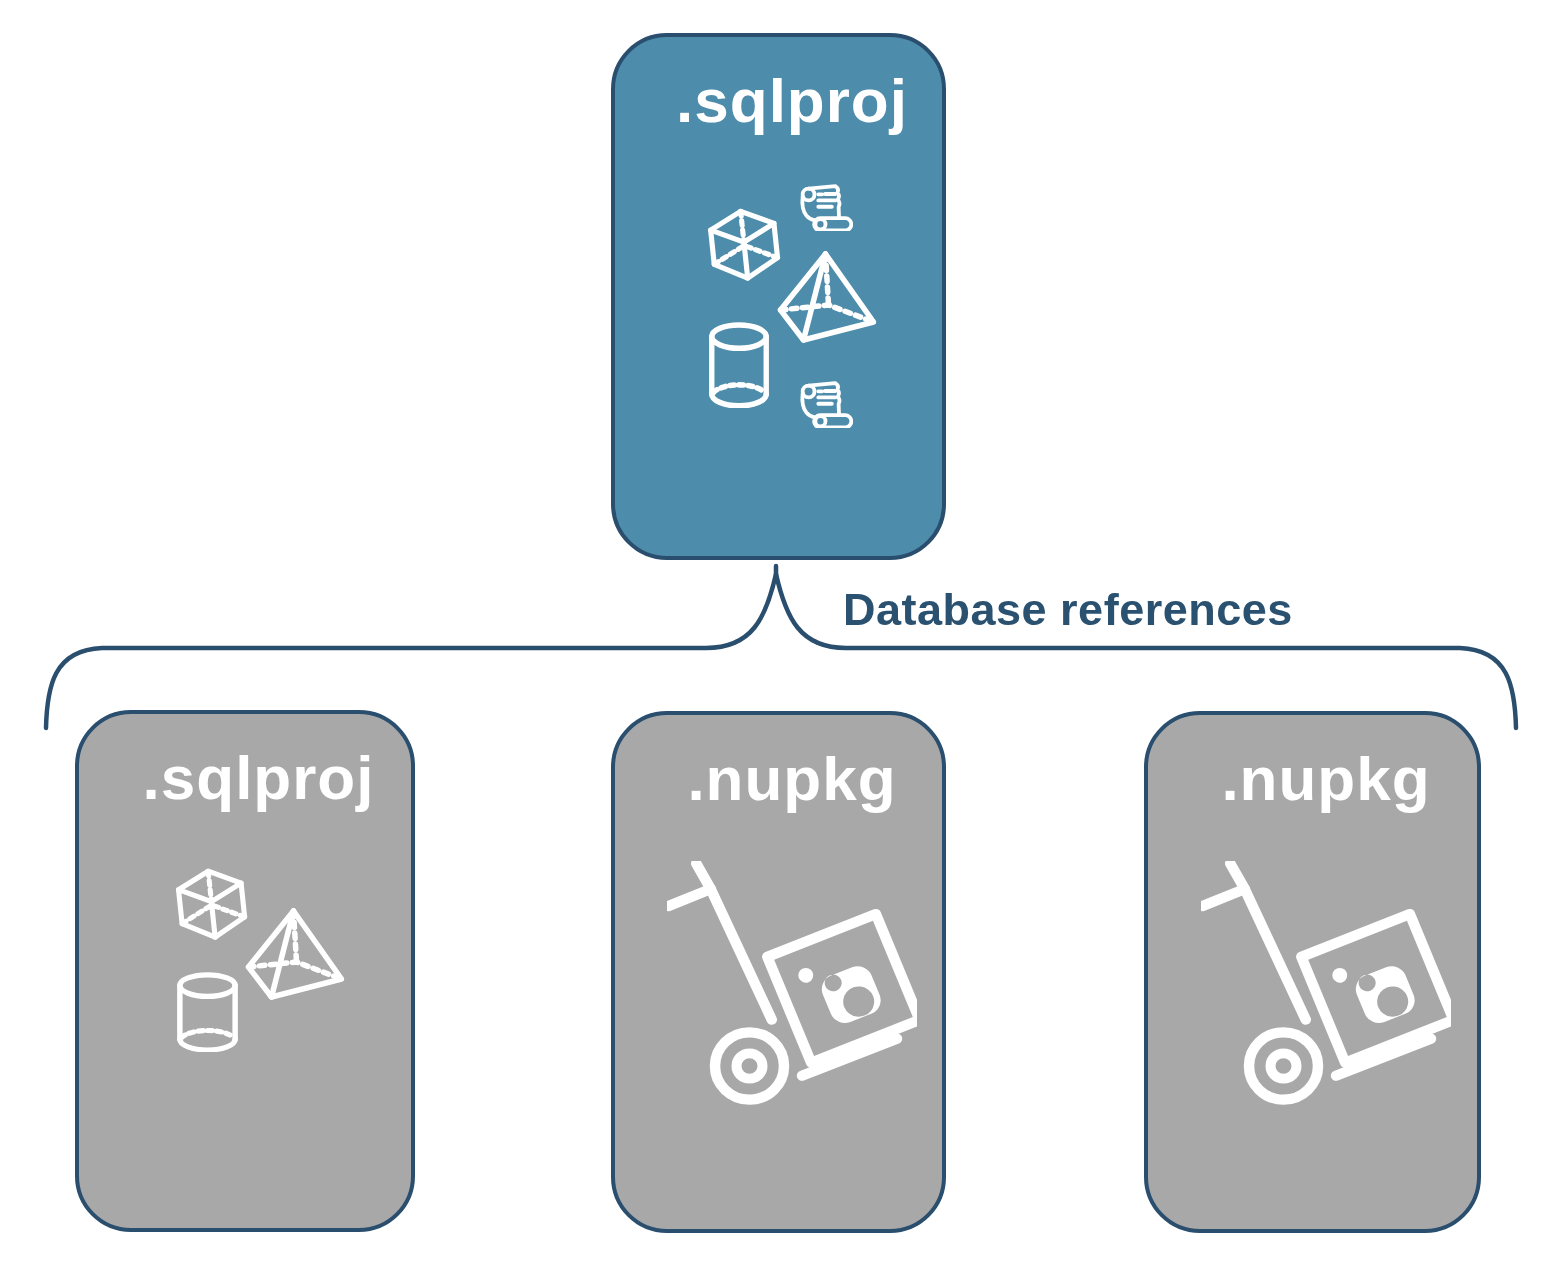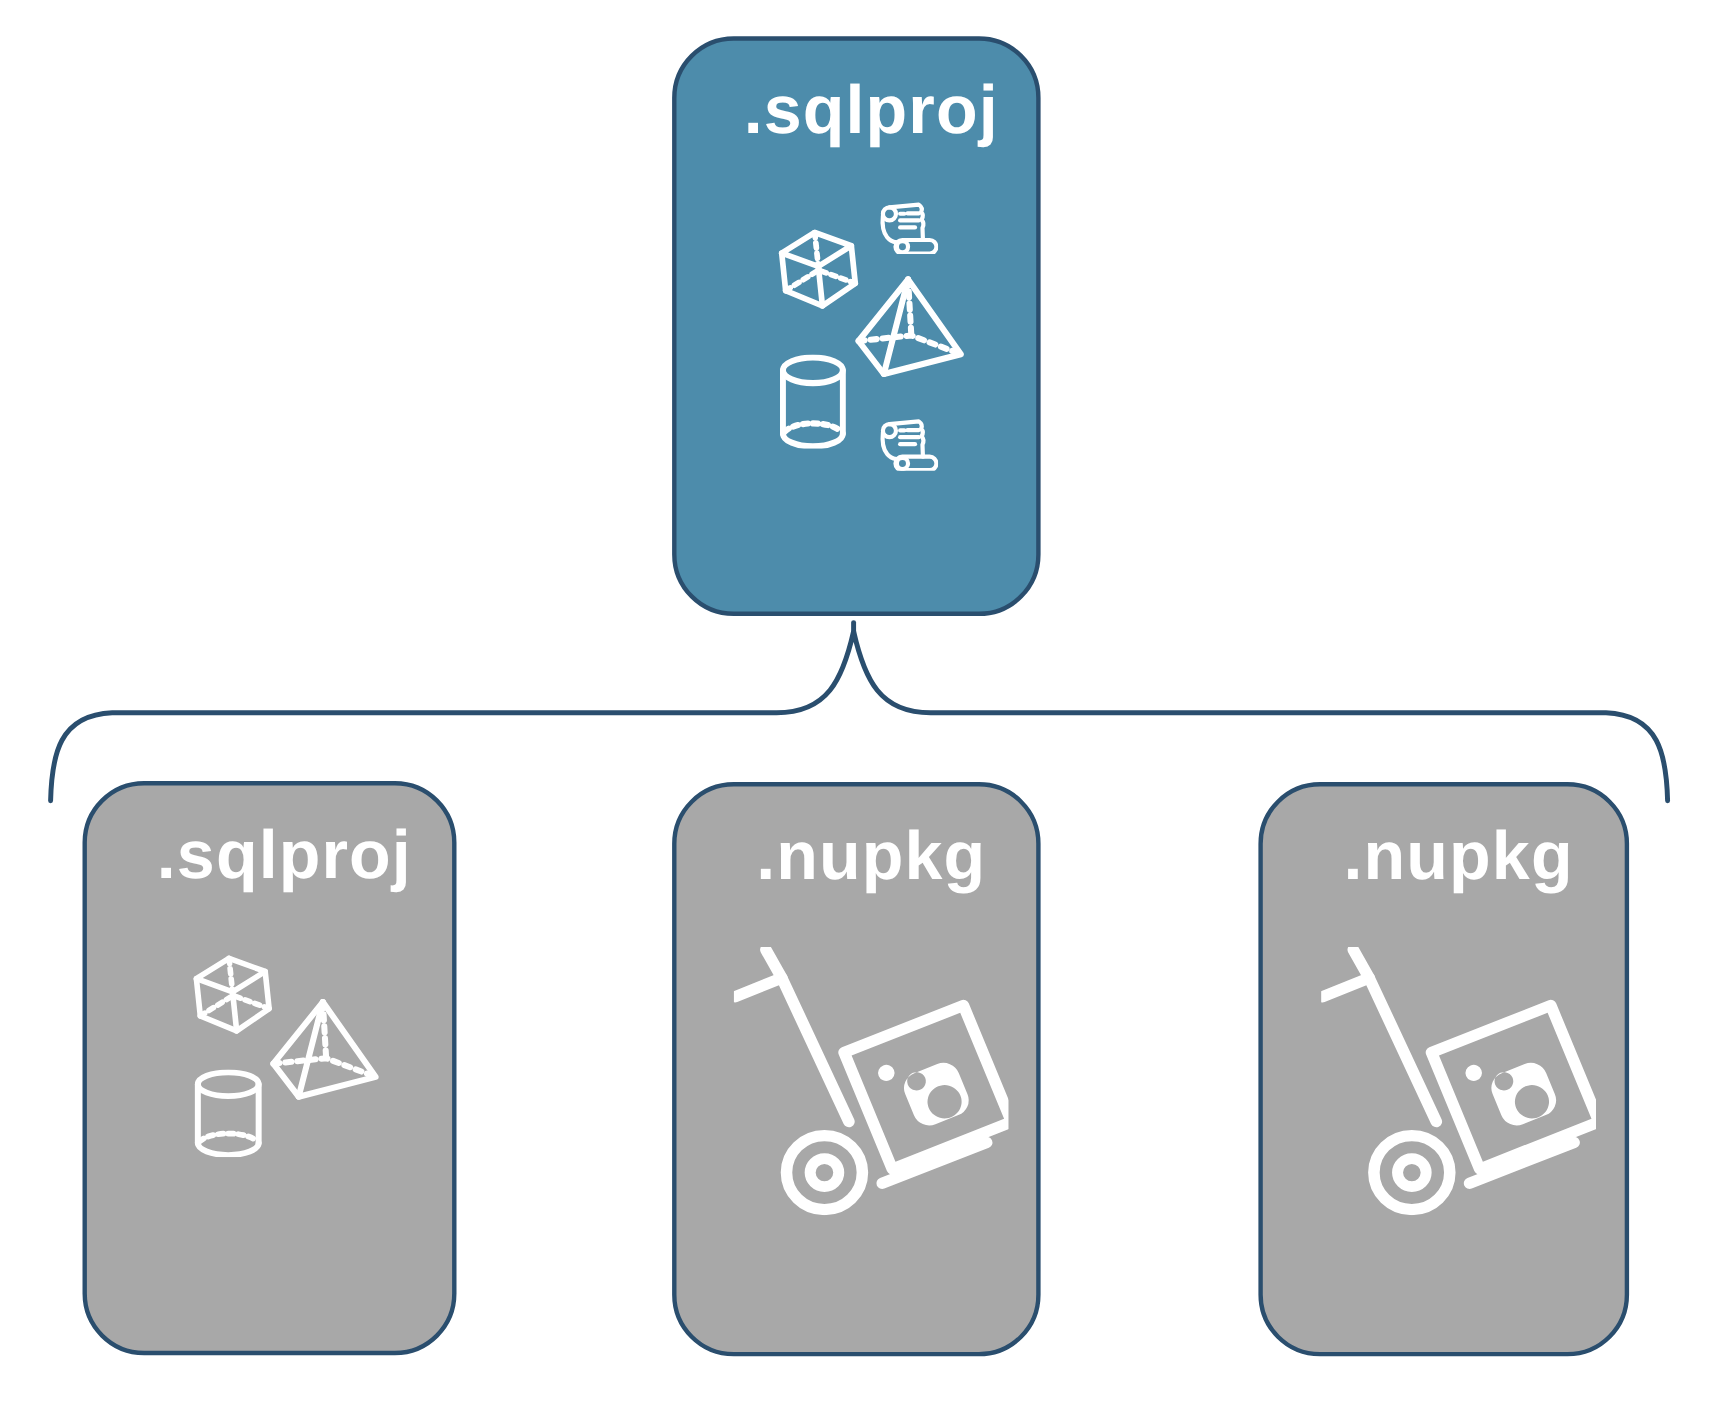--- a/index.html
+++ b/index.html
@@ -162,20 +162,21 @@
       <path d="M 46 728
                C 47 686 54 650 102 648
                L 706 648
                C 752 648 766 618 776 574
                C 786 618 800 648 846 648
                L 1460 648
                C 1508 650 1515 686 1516 728"></path>
     </g>
   </svg>
 
+  <div class="ref-label">Database references</div>
 
   <div class="box gray" id="box-a">
     <div class="box-title">.sqlproj</div>
     <span class="icon" style="left:90px;top:146px;width:85px;height:85px">
         <svg viewBox="0 0 100 100">
           <use href="#sym-cube"></use>
         </svg>
       </span>
     <span class="icon" style="left:165px;top:194px;width:101px;height:92px">
         <svg viewBox="0 0 100 92">

